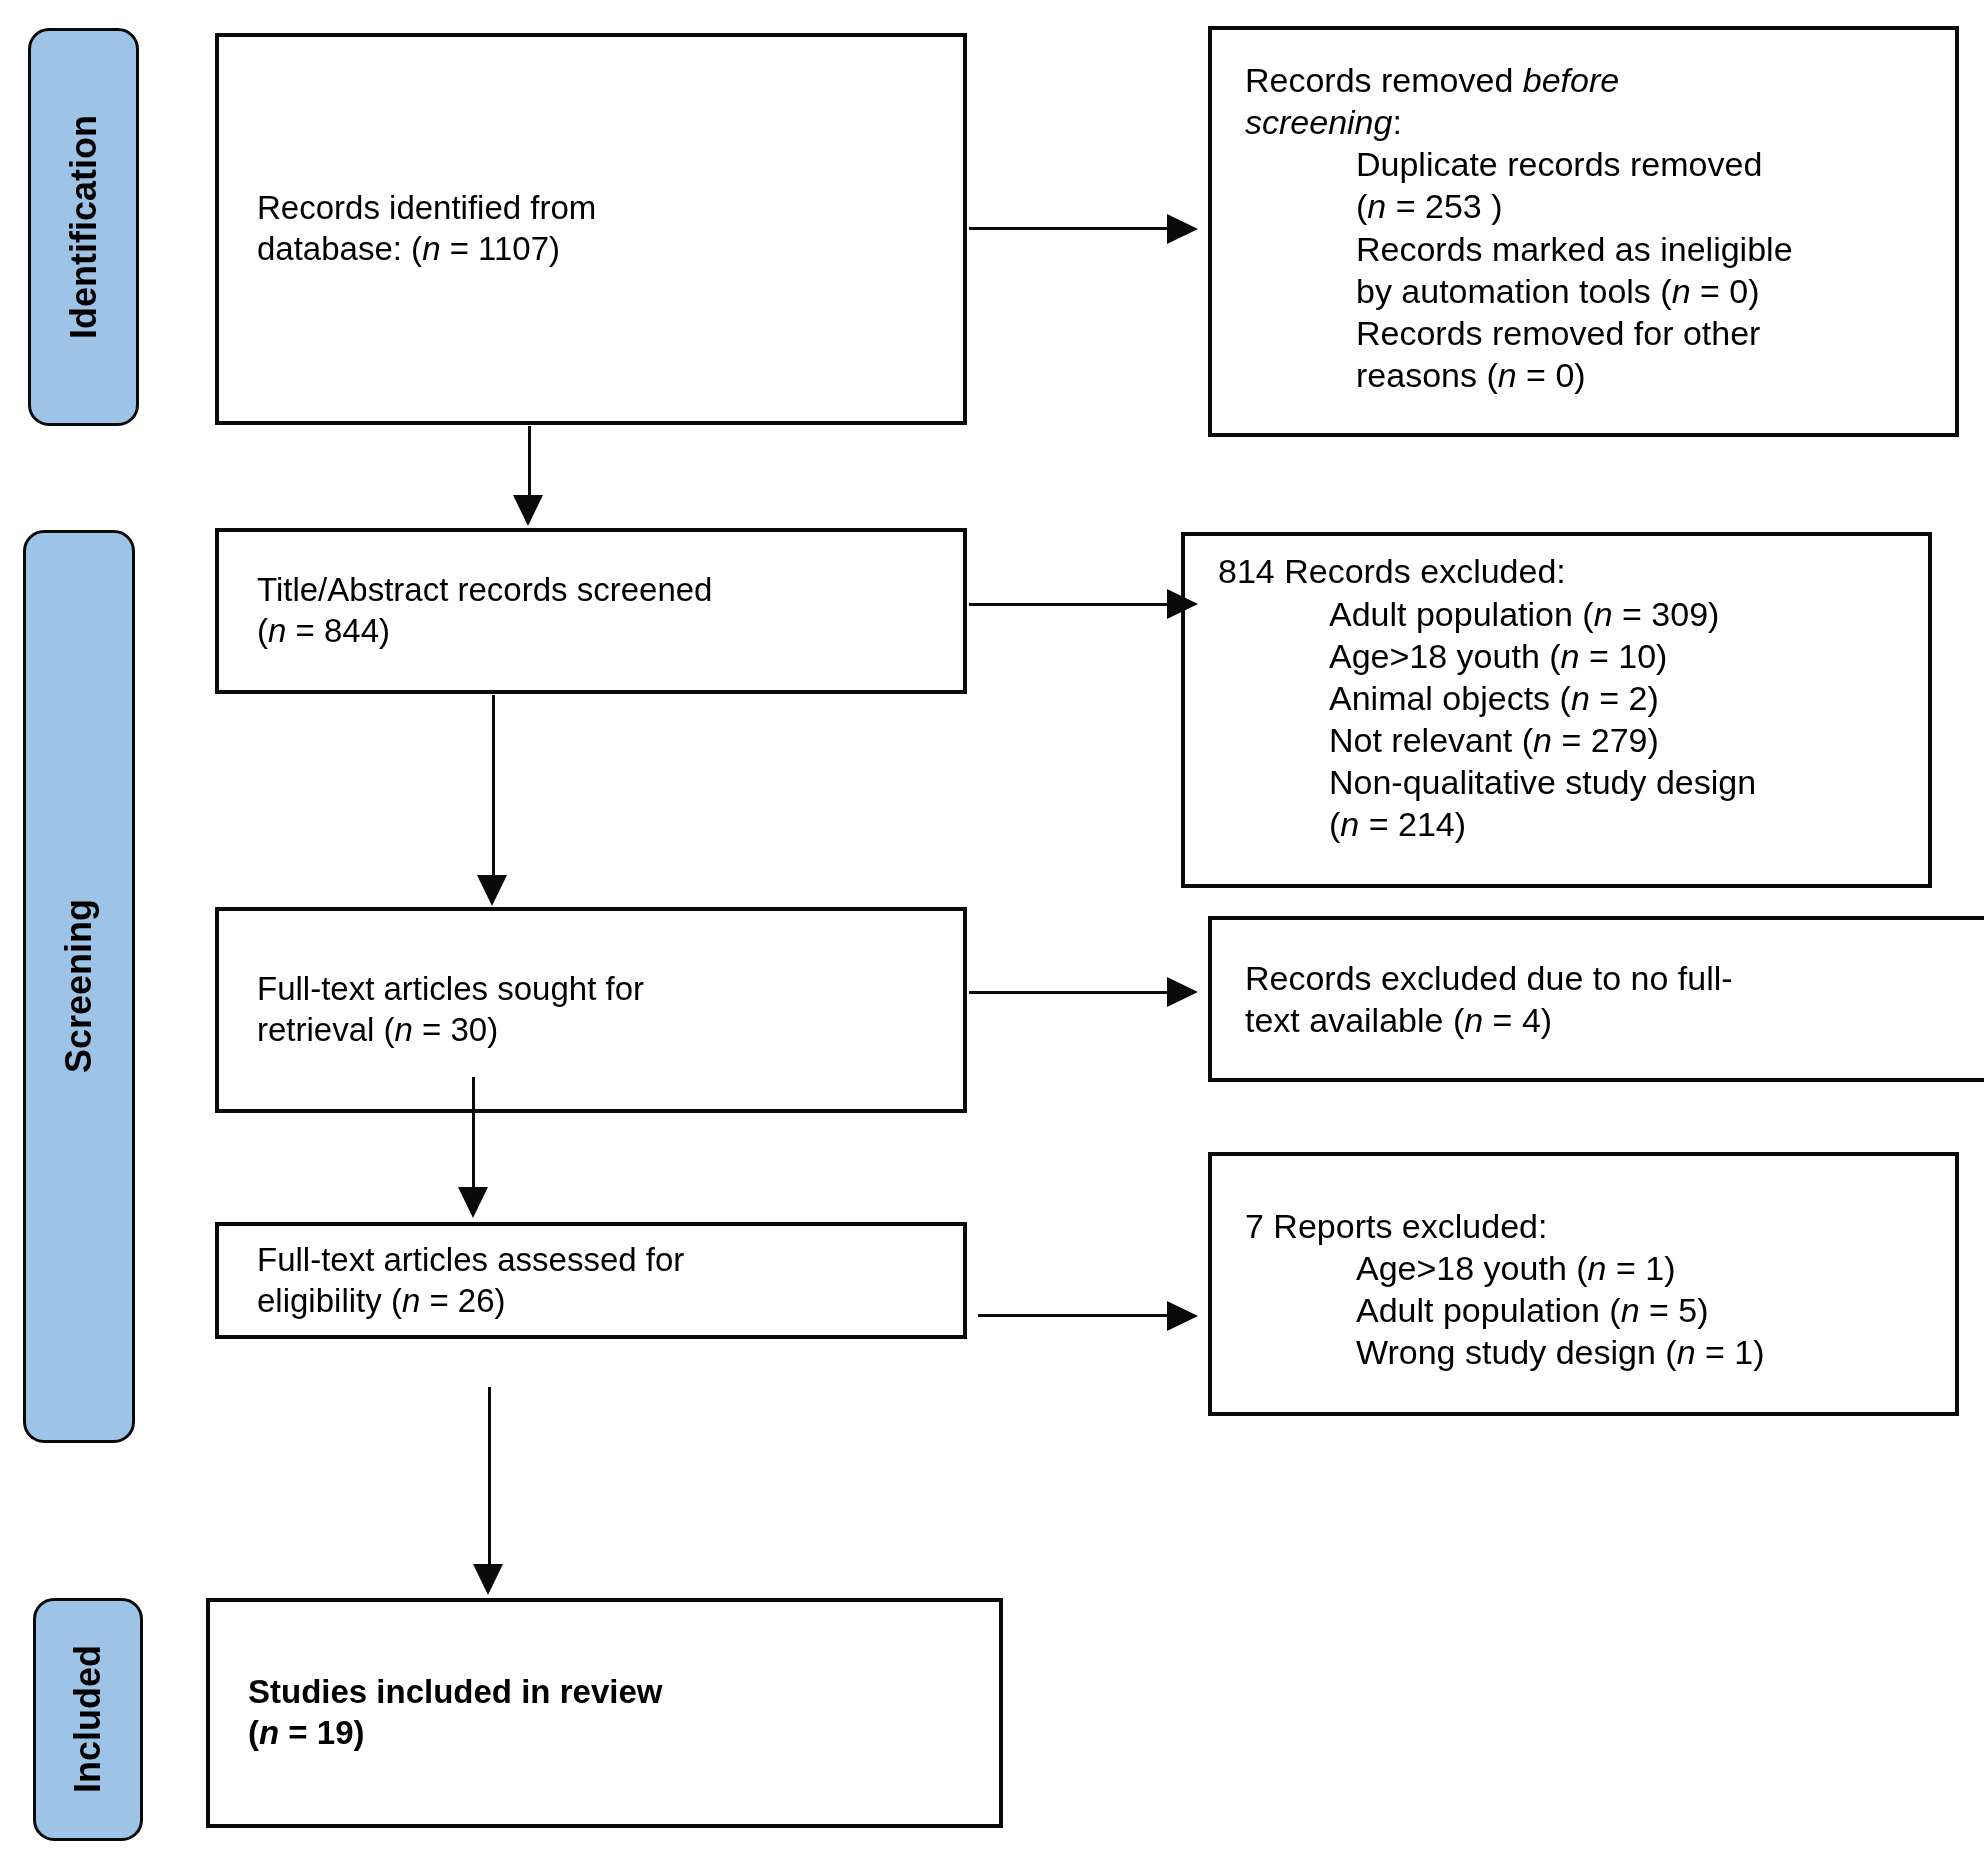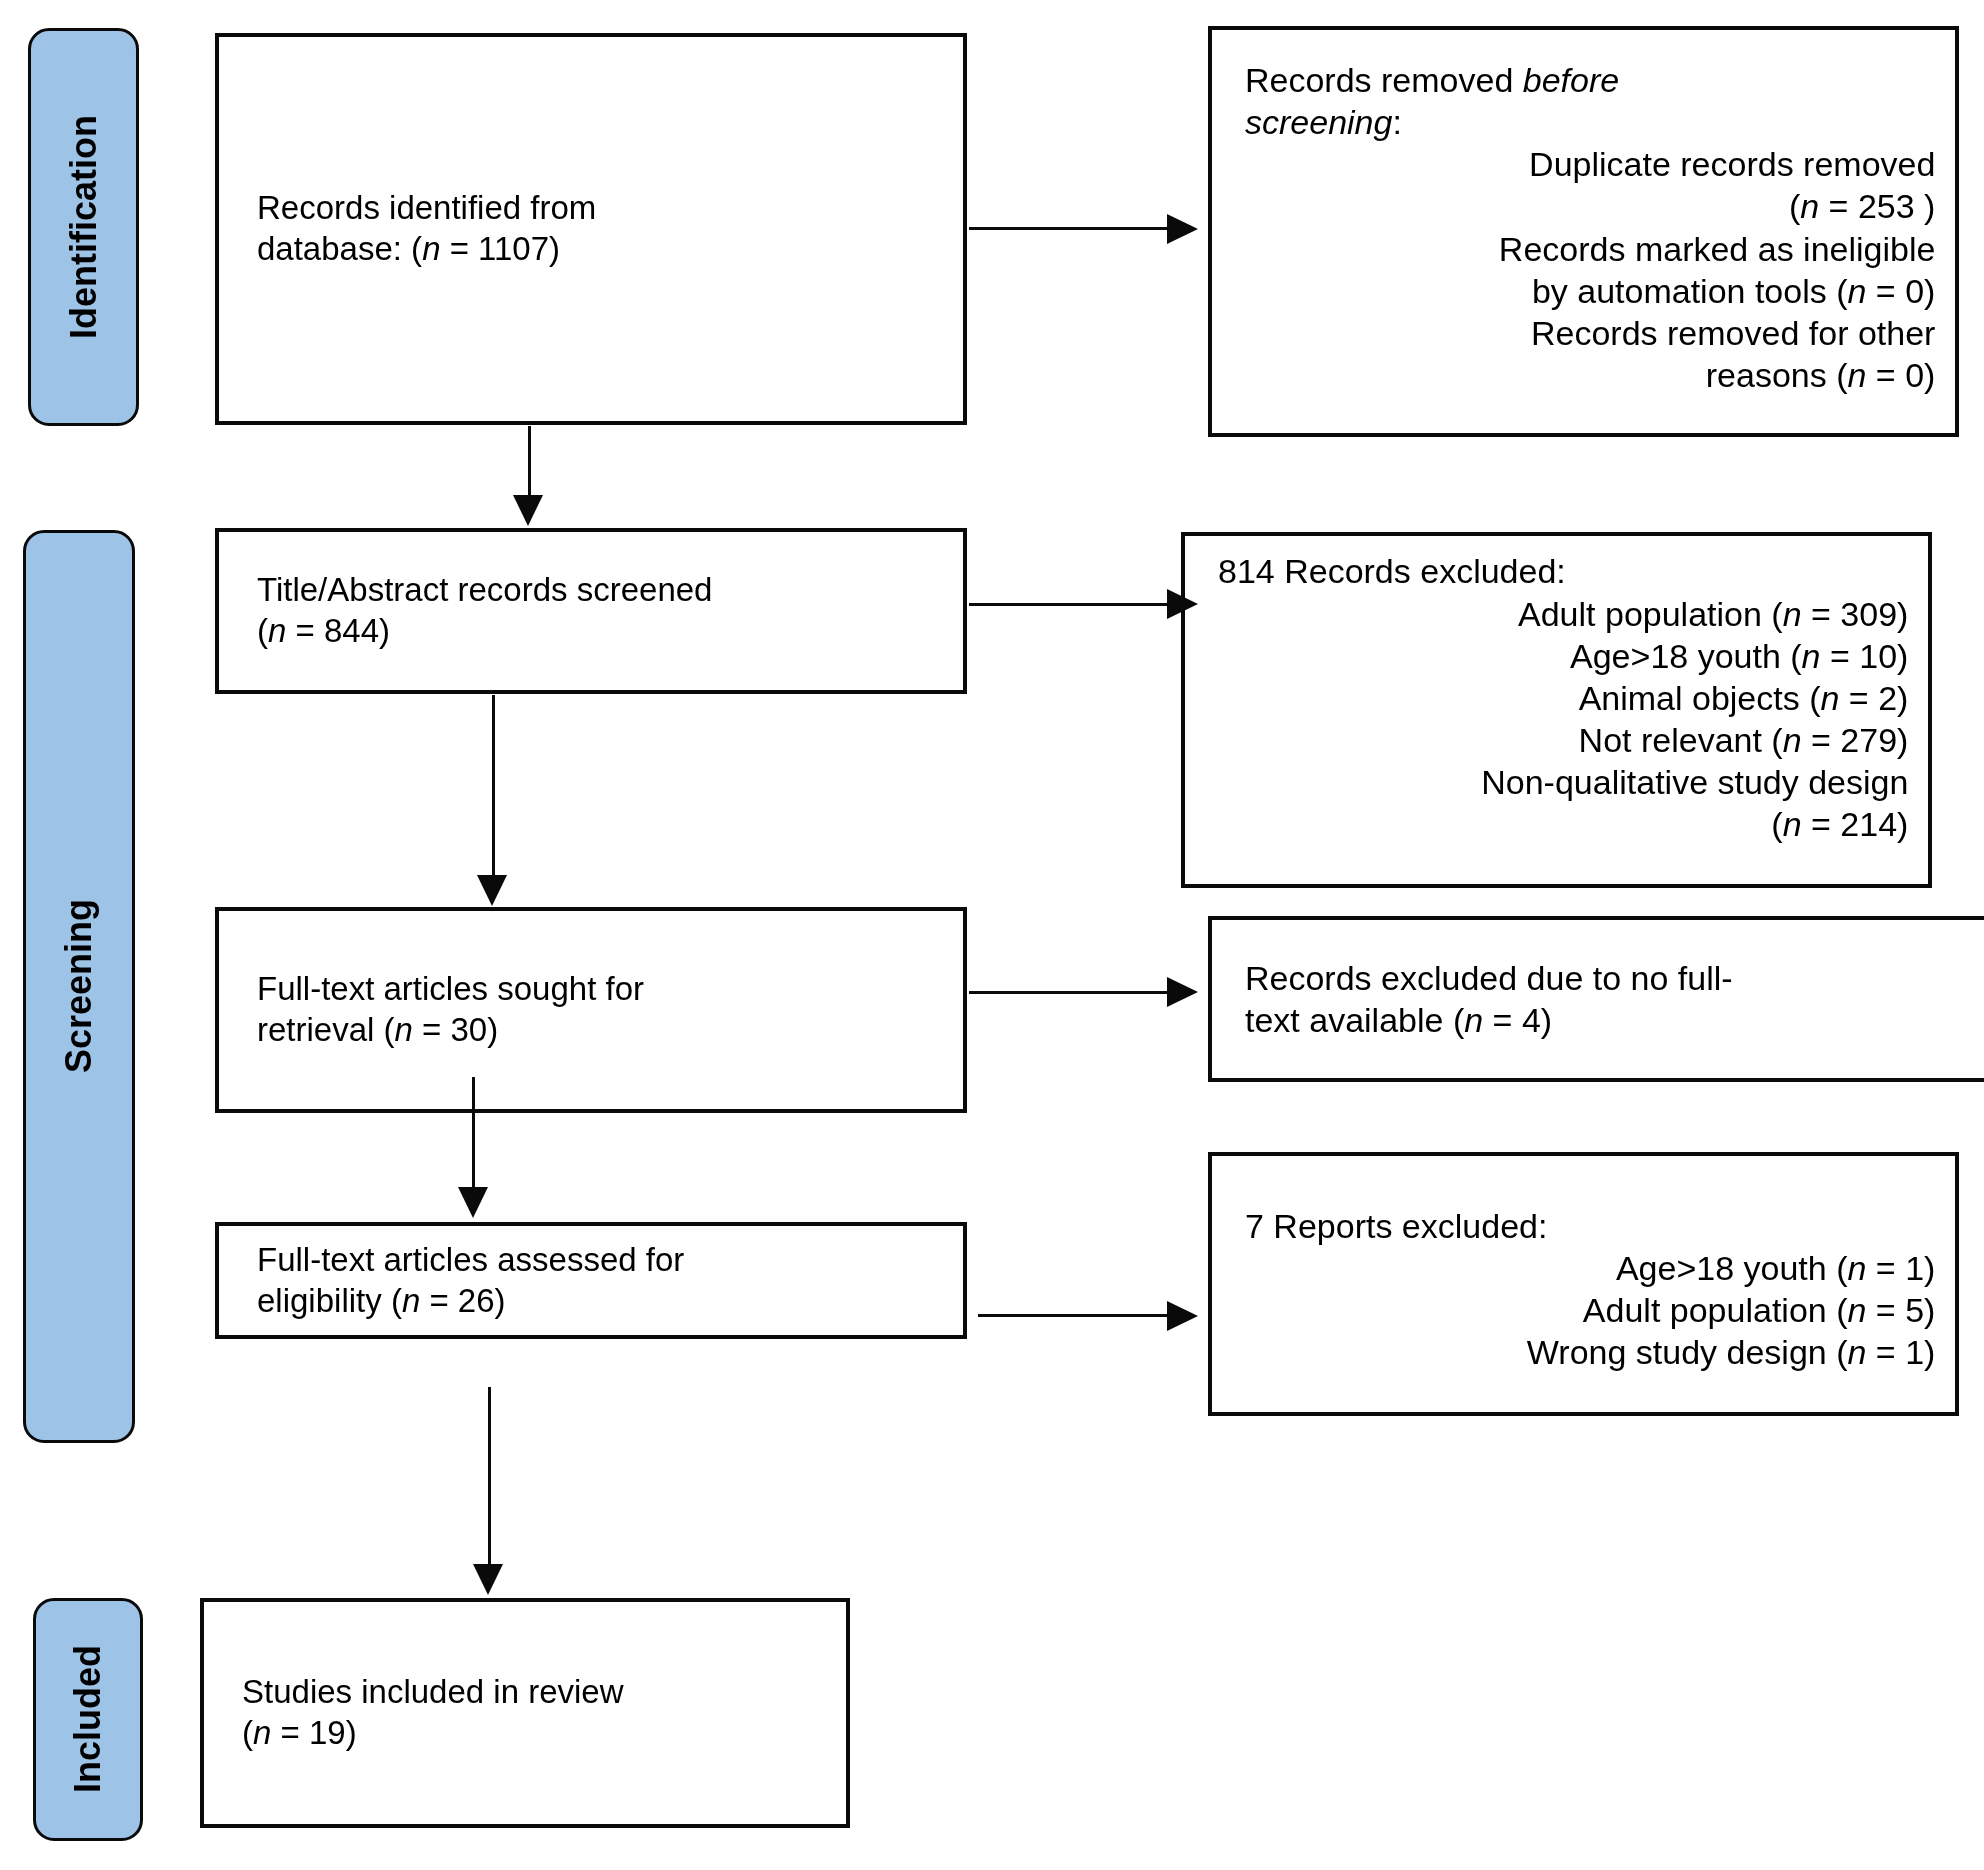--- a/index.html
+++ b/index.html
@@ -38,21 +38,21 @@
   .boxtext {
     font-size: 33px;
     line-height: 1.24;
     white-space: pre-line;
     padding-left: 38px;
     padding-right: 13px;
   }
   .sidebox { font-size: 34px; line-height: 1.24; }
   .sidebox .inner { padding: 0 19.6px 0 33px; }
   .heading { white-space: pre-line; }
-  .item { padding-left: 111px; white-space: pre-line; text-align: right; }
+  .item { padding-left: 111px; white-space: pre-line; }
   .centerbox { display: flex; align-items: center; }
   i { font-style: italic; }
   .stem-v { position: absolute; width: 3.3px; background: var(--border, #0a0a0a); }
   .head-v {
     position: absolute; width: 0; height: 0;
     border-left: 15.7px solid transparent;
     border-right: 15.7px solid transparent;
     border-top: 31px solid var(--border, #0a0a0a);
   }
   .stem-h { position: absolute; height: 3.3px; background: var(--border, #0a0a0a); }
@@ -91,21 +91,21 @@
   <div class="box mainbox" style="left:215px; top:907px; width:752px; height:206px;">
     <div class="boxtext">Full-text articles sought for
 retrieval (<i>n</i> = 30)</div>
   </div>
 
   <div class="box mainbox" style="left:215px; top:1222px; width:752px; height:117px;">
     <div class="boxtext">Full-text articles assessed for
 eligibility (<i>n</i> = 26)</div>
   </div>
 
-  <div class="box mainbox" style="left:200px; top:1598px; width:650px; height:230px;">
+  <div class="box mainbox" style="left:206px; top:1598px; width:797px; height:230px;font-weight:bold;">
     <div class="boxtext">Studies included in review
 (<i>n</i> = 19)</div>
   </div>
 
   <div class="box sidebox" style="left:1208px; top:26px; width:751px; height:411px; padding-top:29px;">
     <div class="inner">
       <div class="heading"><span>Records removed </span><i style="white-space:pre-line">before
 screening</i><span>:</span></div>
       <div class="item">Duplicate records removed
 (<i>n</i> = 253 )</div>

